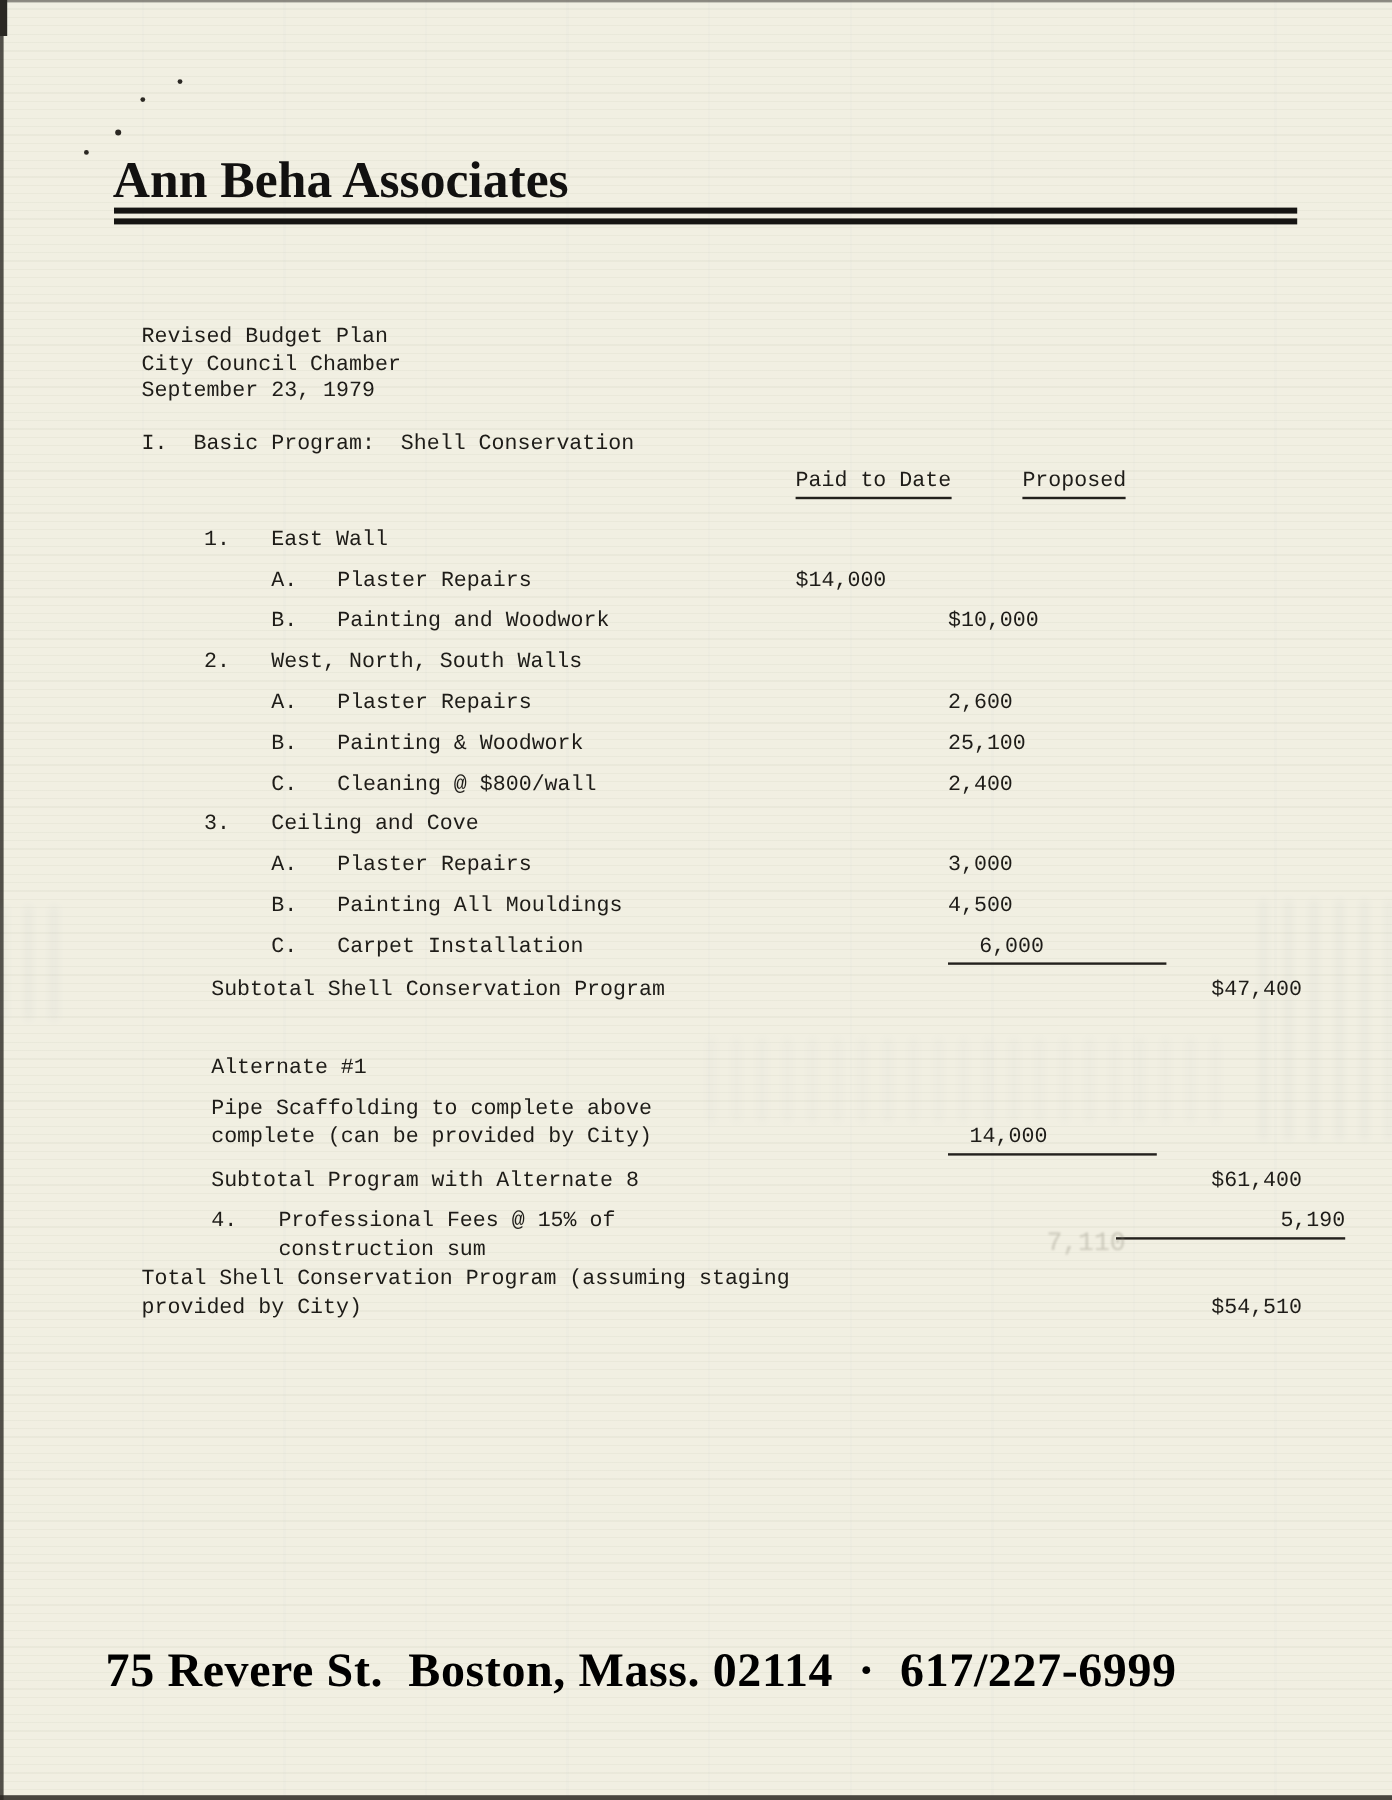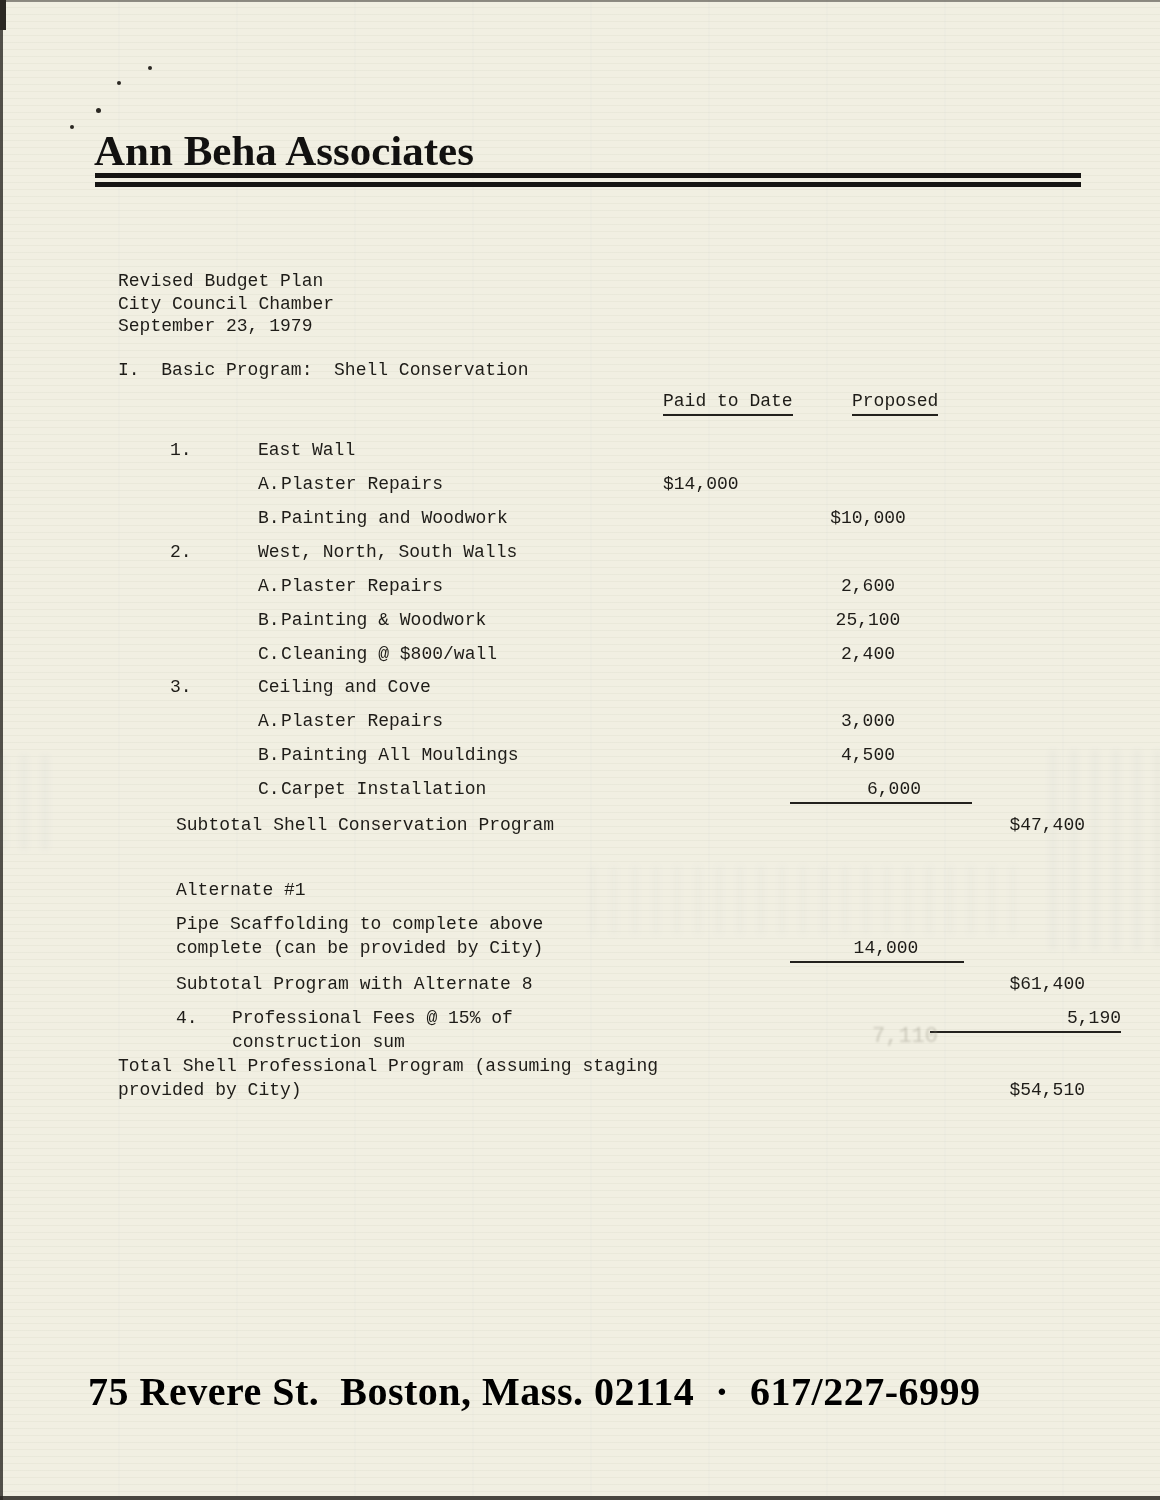--- a/index.html
+++ b/index.html
@@ -31,23 +31,23 @@
   .header-name{
     position:absolute;left:94px;top:126px;
     font-family:"Liberation Serif","DejaVu Serif",serif;
     font-weight:bold;font-size:43px;color:#121110;
     white-space:pre;letter-spacing:0px;
   }
   .rule{position:absolute;left:95px;width:986px;height:5px;background:#151412;}
   .line{position:absolute;left:0;top:0;width:1160px;height:30px;font-size:18px;}
   .line span{position:absolute;white-space:pre;}
   .x118{left:118px;} .x170{left:170px;} .x176{left:176px;}
-  .x226{left:226px;margin-left:32px;} .x232{left:232px;} .x281{left:281px;}
+  .x226{left:226px;} .x232{left:232px;} .x281{left:281px;}
   .x663{left:663px;} .x852{left:852px;}
-  .prop{left:790px;width:156px;text-align:center;}
+  .prop{left:790px;width:156px;text-align:left;}
   .tot{left:930px;width:155px;text-align:right;}
   .u{border-bottom:2px solid #23211d;padding-bottom:3px;}
   .u-ext-sm{padding-left:26px;}
   .u-ext-md{padding-left:18px;}
   .u-ext-lg{padding-left:36px;}
   .ghost-num{
     position:absolute;left:872px;top:1024px;
     font-size:22px;color:#8d8a7a;opacity:.38;
     filter:blur(1px);white-space:pre;
   }
@@ -175,20 +175,20 @@
   <span class="x176">4.</span>
   <span class="x232">Professional Fees @ 15% of</span>
   <span class="tot u u-ext-lg">5,190</span>
 </div>
 <div class="ghost-num">7,110</div>
 <div class="line" style="top:1032px;">
     <span class="x232">construction sum</span>
   </div>
 
 <div class="line" style="top:1056px;">
-    <span class="x118">Total Shell Professional Program (assuming staging</span>
+    <span class="x118">Total Shell Conservation Program (assuming staging</span>
   </div>
 <div class="line" style="top:1080px;">
   <span class="x118">provided by City)</span>
   <span class="tot">$54,510</span>
 </div>
 
 <div class="footer-line">75 Revere St.  Boston, Mass. 02114  ·  617/227-6999</div>
 
 </body></html>

